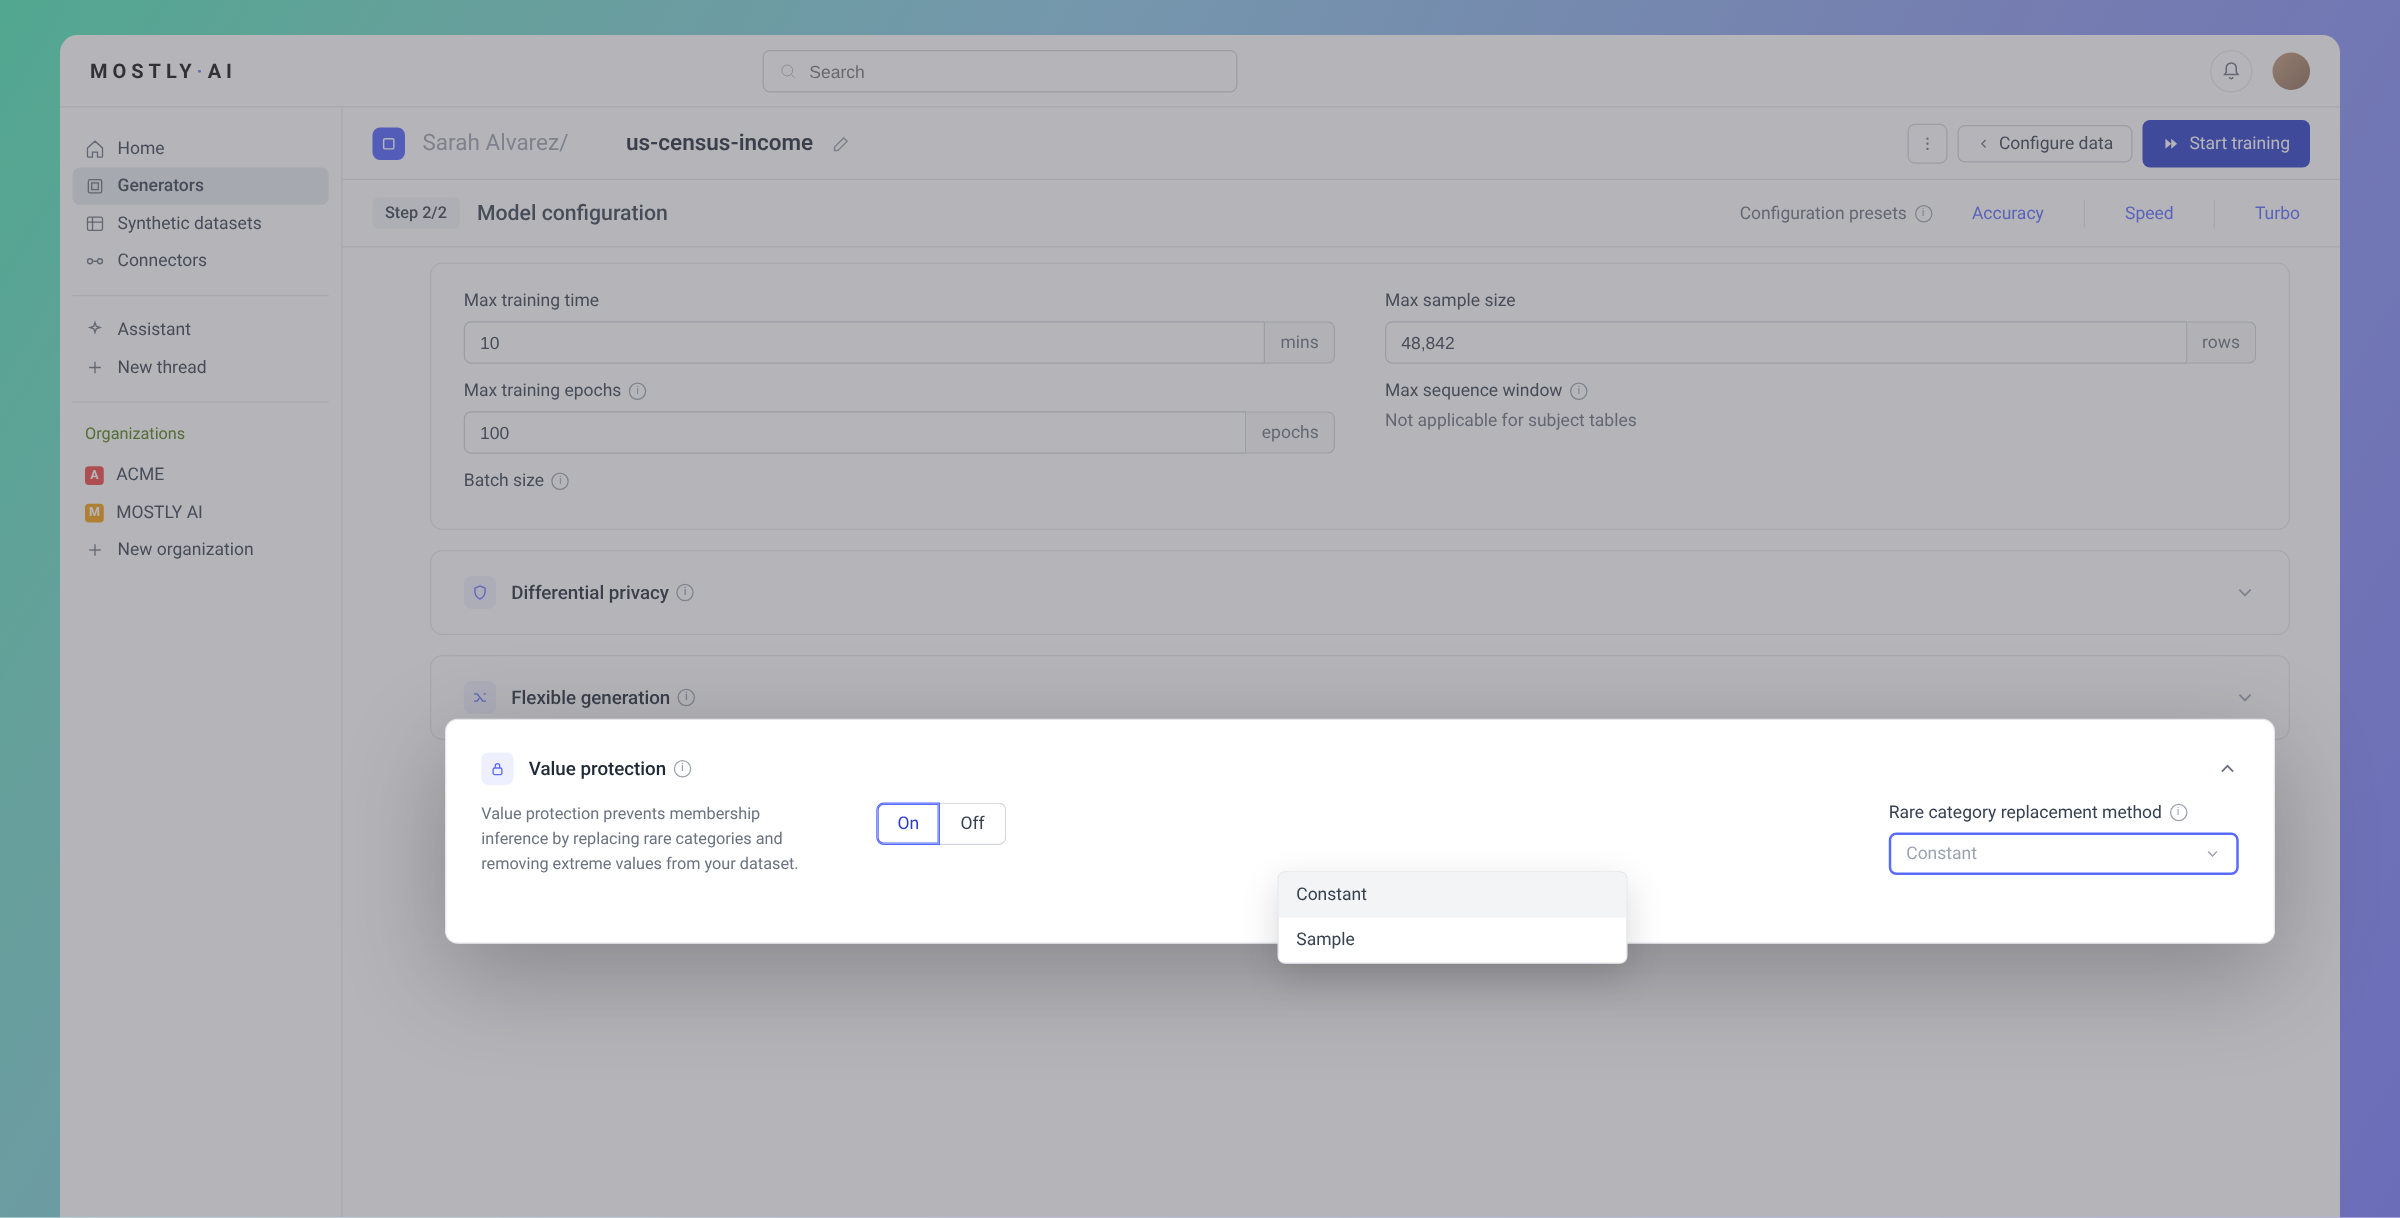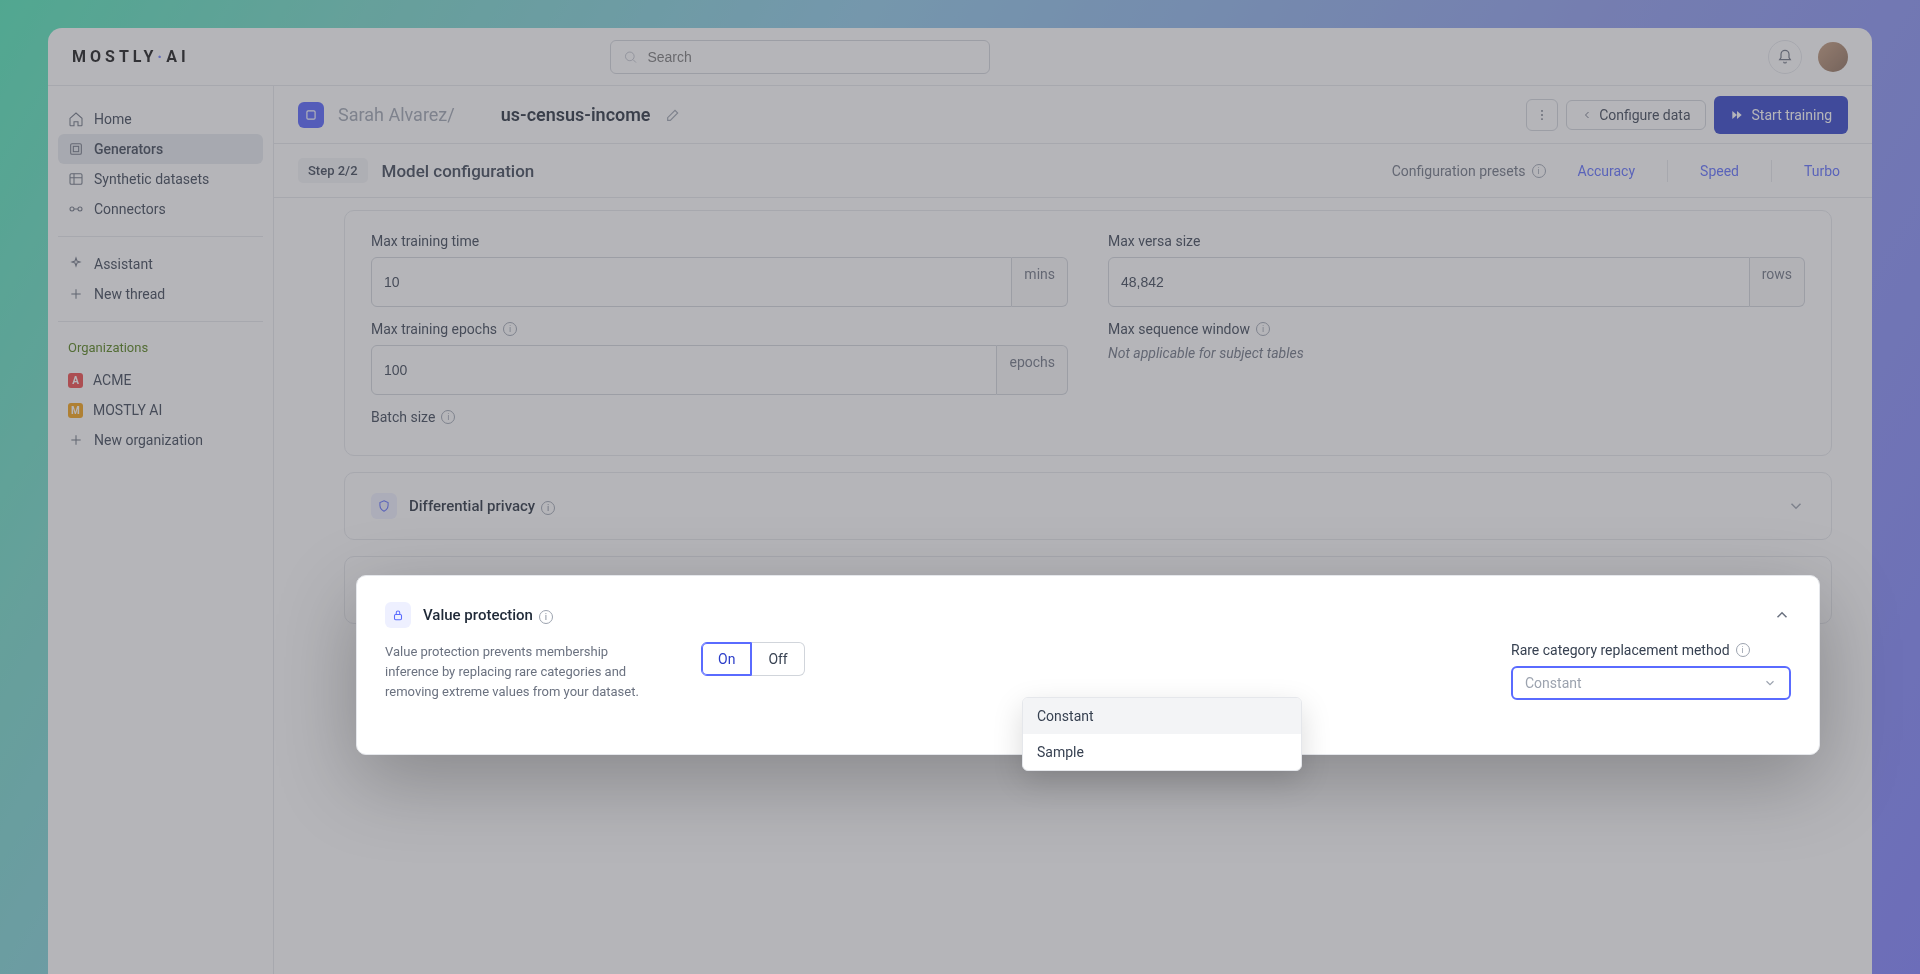--- a/index.html
+++ b/index.html
@@ -95,25 +95,25 @@
     .content{flex:1;overflow:auto;padding:12px 40px 200px 70px;}
     .panel{
       border:1px solid #e5e7eb;border-radius:10px;
       padding:22px 26px;margin-bottom:16px;background:#fff;
     }
     .form-row{display:flex;gap:40px;}
     .desc-col{width:270px;font-size:13px;color:#6b7280;line-height:1.5;}
     .fields-col{flex:1;display:grid;grid-template-columns:1fr 1fr;gap:14px 40px;}
     .field{}
     .field-label{font-size:14px;color:#374151;margin-bottom:8px;display:flex;align-items:center;gap:6px;}
-    .field-na{font-size:14px;color:#6b7280;font-style:italic;}
+    .field-na{font-size:14px;color:#6b7280;}
     .input-group{display:flex;}
     .input-group input{
       flex:1;border:1px solid #d1d5db;border-radius:6px 0 0 6px;
-      padding:16px 12px;font-size:14px;color:#374151;outline:none;background:#fff;
+      padding:0 12px;font-size:14px;color:#374151;outline:none;background:#fff;
     }
     .input-group .suffix{
       border:1px solid #d1d5db;border-left:none;border-radius:0 6px 6px 0;
       padding:8px 12px;font-size:14px;color:#6b7280;background:#fafafa;
     }
     .select-box{
       border:1px solid #d1d5db;border-radius:6px;padding:8px 12px;
       display:flex;align-items:center;justify-content:space-between;
       font-size:14px;color:#374151;cursor:pointer;background:#fff;
     }
@@ -122,21 +122,21 @@
     .section-row{
       display:flex;align-items:center;gap:12px;padding:20px 26px;
       border:1px solid #e5e7eb;border-radius:10px;background:#fff;margin-bottom:16px;
       cursor:pointer;
     }
     .sec-icon{
       width:26px;height:26px;border-radius:6px;background:#eef0ff;
       display:flex;align-items:center;justify-content:center;
     }
     .sec-icon svg{width:14px;height:14px;stroke:#5a6bff;fill:none;stroke-width:1.8;}
-    .sec-title{font-size:15px;color:#1f2937;font-weight:500;display:flex;align-items:flex-end;gap:6px;}
+    .sec-title{font-size:15px;color:#1f2937;font-weight:500;display:flex;align-items:center;gap:6px;}
     .chev{margin-left:auto;width:18px;height:18px;stroke:#9ca3af;fill:none;stroke-width:2;}
 
     
     .vp-card{
       position:absolute;z-index:20;
       background:#fff;border-radius:10px;border:1px solid #e5e7eb;
       box-shadow:0 25px 80px rgba(0,0,0,0.25);
       left:356px;right:100px;top:575px;padding:26px 28px 52px;
     }
     .vp-head{display:flex;align-items:center;gap:12px;}
@@ -306,21 +306,21 @@
           <div class="form-row">
             <div class="fields-col">
               <div class="field">
                 <div class="field-label">Max training time</div>
                 <div class="input-group">
                   <input value="10" style="">
                   <span class="suffix">mins</span>
                 </div>
               </div>
               <div class="field">
-                <div class="field-label">Max versa size</div>
+                <div class="field-label">Max sample size</div>
                 <div class="input-group">
                   <input value="48,842" style="">
                   <span class="suffix">rows</span>
                 </div>
               </div>
               <div class="field">
                 <div class="field-label">
                   <span>Max training epochs</span>
                   <span class="info-icon">i</span>
                 </div>

